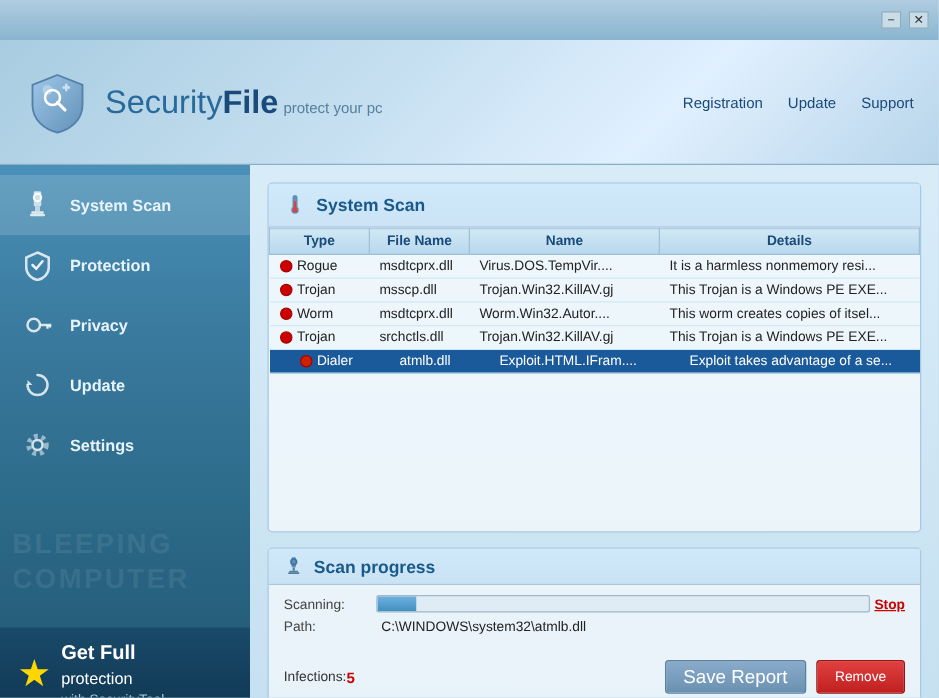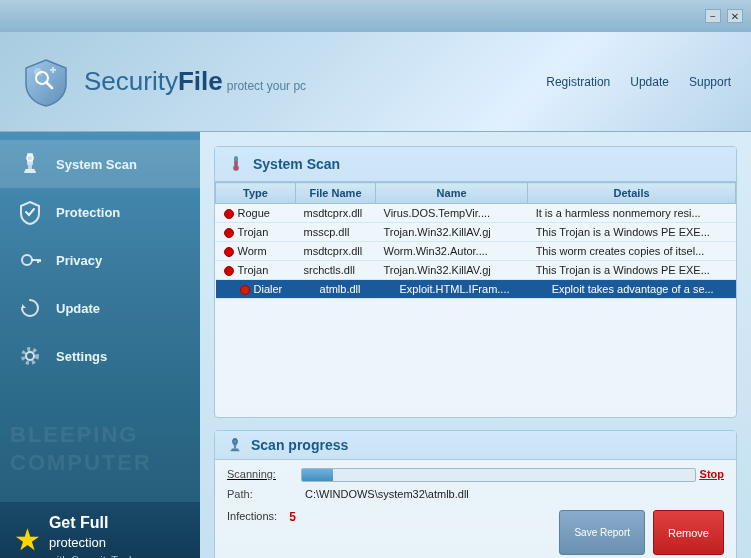--- a/index.html
+++ b/index.html
@@ -236,24 +236,23 @@
       gap: 8px;
       padding: 6px 12px;
       border-bottom: 1px solid #a8c8e0;
       background: linear-gradient(to bottom, rgba(200,230,250,0.8), rgba(180,215,240,0.6));
     }
     .progress-body {
       padding: 8px 12px;
     }
     .progress-row {
       display: flex;
-      align-items: flex-start;
+      align-items: flex-end;
       margin-bottom: 6px;
       gap: 4px;
-      text-decoration: underline;
     }
     .progress-label {
       width: 70px;
       color: #444;
       font-size: 11px;
     }
     .progress-bar-container {
       flex: 1;
       height: 14px;
       background: #e0ecf5;
@@ -269,49 +268,50 @@
     .stop-btn {
       color: #cc0000;
       font-weight: bold;
       font-size: 11px;
       cursor: pointer;
       text-decoration: underline;
     }
     .path-row {
       display: flex;
       align-items: flex-start;
-      margin-bottom: 10px;
+      margin-bottom: 20px;
       gap: 8px;
     }
     .infections-row {
       display: flex;
-      gap: 12px;
+      align-items: center;
+      gap: 0;
     }
     .infections-label {
       color: #333;
       font-size: 11px;
     }
     .infections-count {
       color: #cc0000;
       font-weight: bold;
       font-size: 12px;
     }
     .action-btns {
       margin-left: auto;
       display: flex;
       gap: 8px;
     }
     .btn-save {
-      padding: 16px 14px;
+      padding: 4px 14px;
       background: linear-gradient(to bottom, #8aaccc, #6a90b0);
       color: white;
       border: 1px solid #5a80a0;
       border-radius: 3px;
       cursor: pointer;
-      font-size: 10px;
+      font-size: 15px;
     }
     .btn-remove {
       padding: 4px 14px;
       background: linear-gradient(to bottom, #e04040, #c02020);
       color: white;
       border: 1px solid #a01010;
       border-radius: 3px;
       cursor: pointer;
       font-size: 11px;
     }

